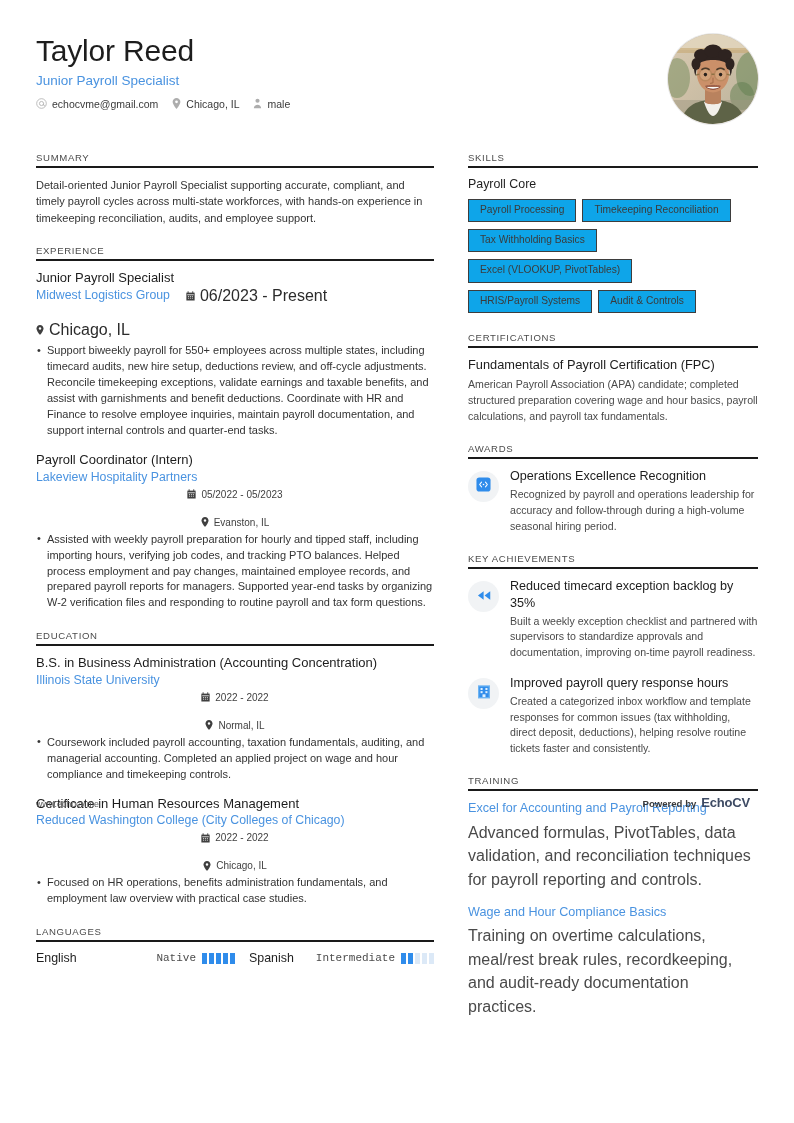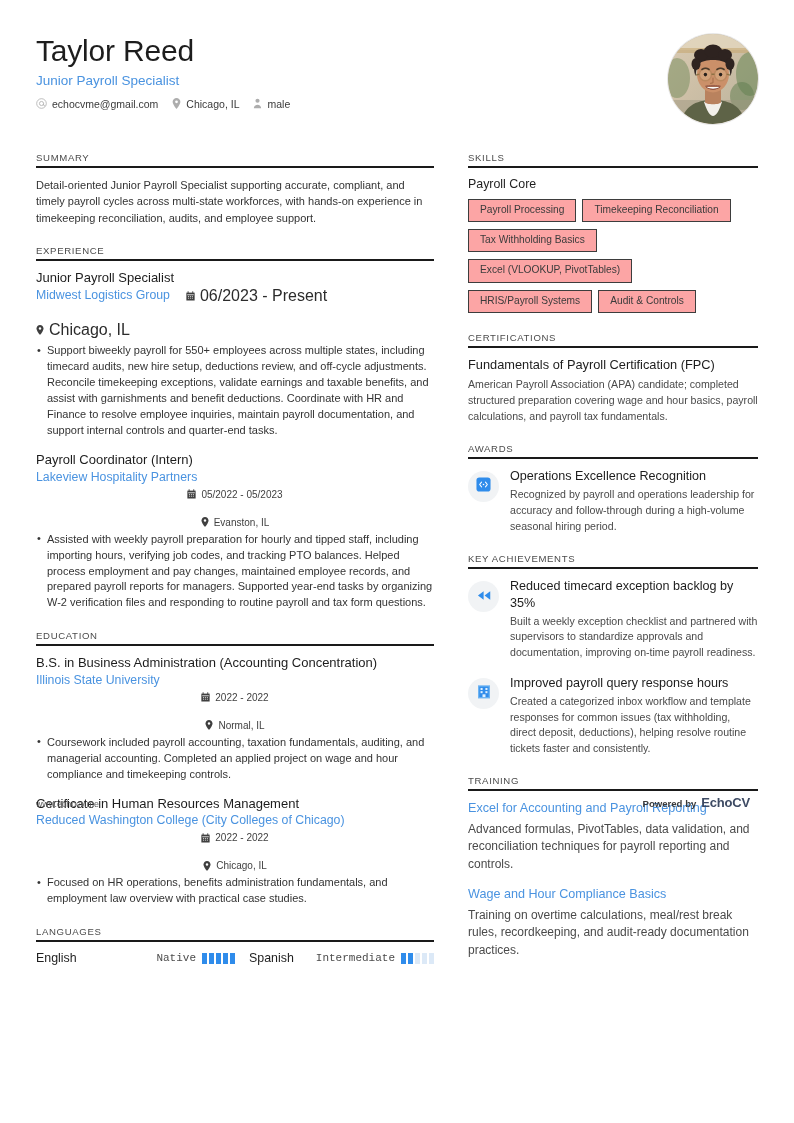--- a/index.html
+++ b/index.html
@@ -168,21 +168,21 @@
     display: flex;
     flex-wrap: wrap;
     gap: 7px 6px;
   }
   .chip {
     border: 1px solid #3d3d3d;
     font-size: 10.2px;
     color: #3b3b3b;
     padding: 5px 11px 6px 11px;
     line-height: 1;
-    background: #fca5a5;
+    background: #0ea5e9;
     white-space: nowrap;
   }
 
   
   .icon-entry {
     display: flex;
     gap: 11px;
     align-items: flex-start;
     margin-bottom: 14px;
   }
@@ -227,21 +227,21 @@
   
   .train-entry { margin-bottom: 13px; }
   .train-entry:last-child { margin-bottom: 0; }
   .train-title {
     font-size: 12.6px;
     color: #4a93e0;
     line-height: 1.3;
     margin-bottom: 4px;
   }
   .train-desc {
-    font-size: 12px;
+    font-size: 16px;
     line-height: 1.47;
     color: #4a4a4a;
   }
 
   
   .lang-row {
     display: flex;
     align-items: center;
     margin-top: 4px;
   }

